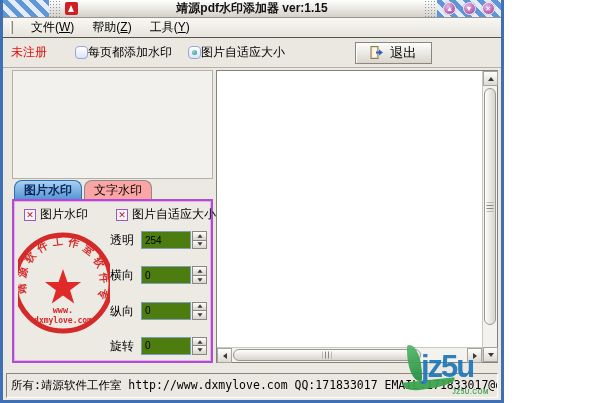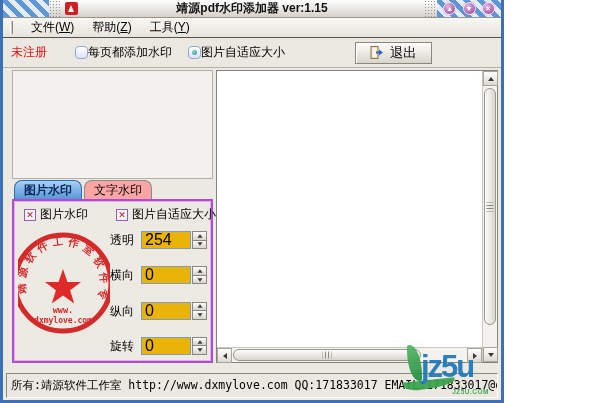--- a/index.html
+++ b/index.html
@@ -67,22 +67,22 @@
   .cb-row { display:flex; gap:28px; padding:2px 2px 3px 6px; }
   .checkbox { display:flex; align-items:center; gap:4px; cursor:pointer; white-space:nowrap; }
   .cb-icon { width:12px; height:12px; border:1px solid #9b59c0; background:#f7f3fa;
     color:#b02020; font-size:9px; line-height:10px; text-align:center; font-weight:bold; flex:0 0 auto; }
   .panel-body { display:flex; flex:1; }
   .stamp-box { width:101px; overflow:hidden; position:relative; }
   .controls { flex:1; display:flex; flex-direction:column; justify-content:space-between;
     padding:3px 1px 4px 0; }
   .spin-row { display:flex; align-items:flex-end; height:20px; }
   .spin-label { width:31px; white-space:nowrap; }
-  .spin-input { width:50px; height:18px; border:1px solid #7f9db9; background:#eab308;
-    font-family:inherit; font-size:16px; padding:0 3px; }
+  .spin-input { width:50px; height:18px; border:1px solid #7f9db9; background:#4d7c0f;
+    font-family:inherit; font-size:10px; padding:0 3px; }
   .spin-input.narrow { width:37px; }
   .spin-btns { width:15px; height:18px; display:flex; flex-direction:column; margin-left:1px; }
   .spin-btn { flex:1; background:linear-gradient(#fdfdfb,#d8d4cc); border:1px solid #8a877e;
     display:flex; align-items:center; justify-content:center; cursor:pointer; }
   .spin-btn + .spin-btn { border-top:none; }
   .suffix { margin-left:4px; }
 
   .main { flex:1; margin:2px 3px 0 1px; background:#fff; border:1px solid #82837d; position:relative; }
   .v-scroll { position:absolute; top:0; right:0; bottom:0; width:15px; background:#f3f2ef;
     border-left:1px solid #cbc8c1; display:flex; flex-direction:column; }

